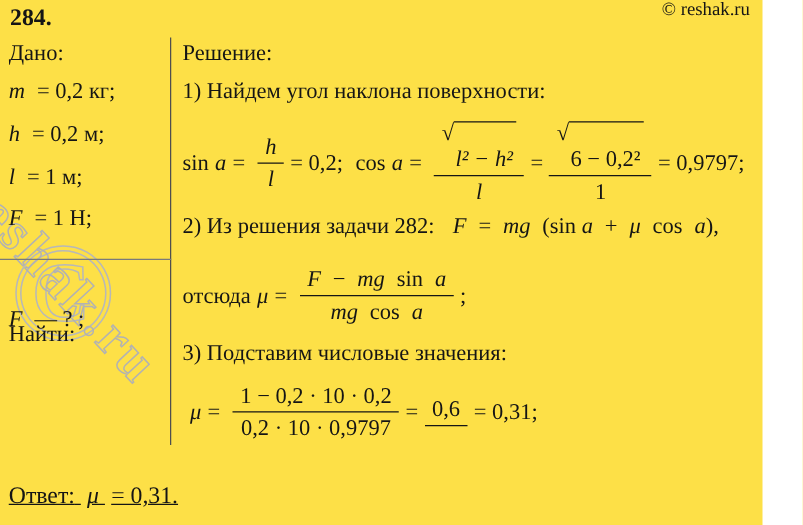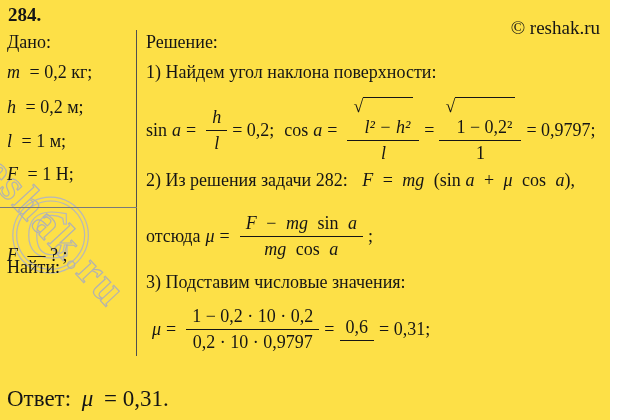--- a/index.html
+++ b/index.html
@@ -7,21 +7,21 @@
     position:relative;width:610px;height:420px;background:#fde047;
     font-family:"Liberation Serif", serif;color:#151515;overflow:hidden;
   }
   .line{position:absolute;white-space:nowrap;font-size:18px;}
   .it{font-style:italic;}
   .up{font-style:normal;}
   .sp{margin:0 5px;}
   .spl{margin-left:5px;}
   
   .problem-number{left:8px;top:4px;font-size:19px;font-weight:700;}
-  .copyright{right:10px;top:17px;font-size:19px;}
+  .copyright{right:10px;top:0;font-size:15px;}
   
   .vline{position:absolute;left:136px;top:30px;width:1px;height:326px;background:#4f4f4f;}
   .hline{position:absolute;left:0;top:207px;width:137px;height:1px;background:#7a7a7a;}
   
   .frac{display:inline-flex;flex-direction:column;align-items:center;vertical-align:middle;margin:0 5px;line-height:1.15;}
   .frac .num{border-bottom:1.2px solid #151515;padding:0 6px 2px 6px;}
   .frac .den{padding-top:2px;}
   
   .sqrt{display:inline-flex;align-items:flex-start;}
   .radsign{font-style:normal;transform:translateY(-1px);}
@@ -102,21 +102,21 @@
             <span class="rad it">l² − h²</span>
           </span>
       </span>
       <span class="den it">l</span>
     </span>
     <span class="up">=</span>
     <span class="frac">
       <span class="num">
         <span class="sqrt">
             <span class="radsign">√</span>
-            <span class="rad up">1 − 0,2²</span>
+            <span class="rad up">6 − 0,2²</span>
           </span>
       </span>
       <span class="den up">1</span>
     </span>
     <span class="up">= 0,9797;</span>
   </div>
 
   <div class="line" style="left:146px;top:170px;">
     <span class="up">2) Из решения задачи 282:</span>
     <span class="it" style="margin-left:10px;">F</span>
@@ -160,19 +160,19 @@
       <span class="num up">1 − 0,2 · 10 · 0,2</span>
       <span class="den up">0,2 · 10 · 0,9797</span>
     </span>
     <span class="up">=</span>
     <span class="frac">
       <span class="num up">0,6</span>
     </span>
     <span class="up">= 0,31;</span>
   </div>
 
-  <div class="line" style="left:7px;top:386px;font-size:23px;">
+  <div class="line" style="left:7px;top:386px;font-size:19px;text-decoration:underline;">
     <span class="up">Ответ:</span>
     <span class="it spl">μ</span>
     <span class="up spl">= 0,31.</span>
   </div>
 
 </div>
 
 </body></html>

